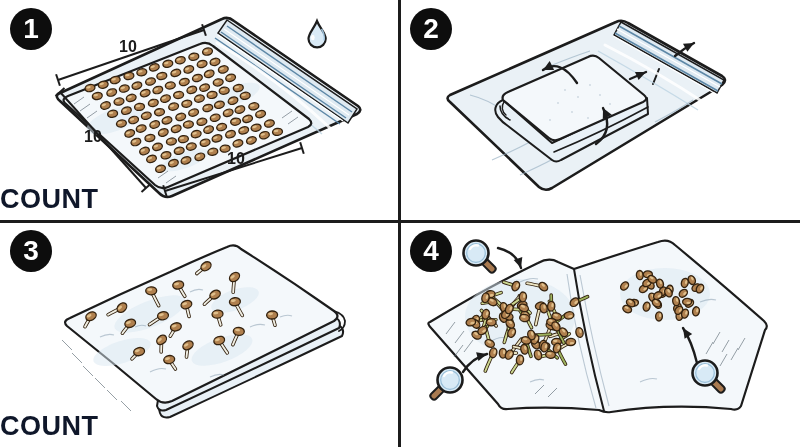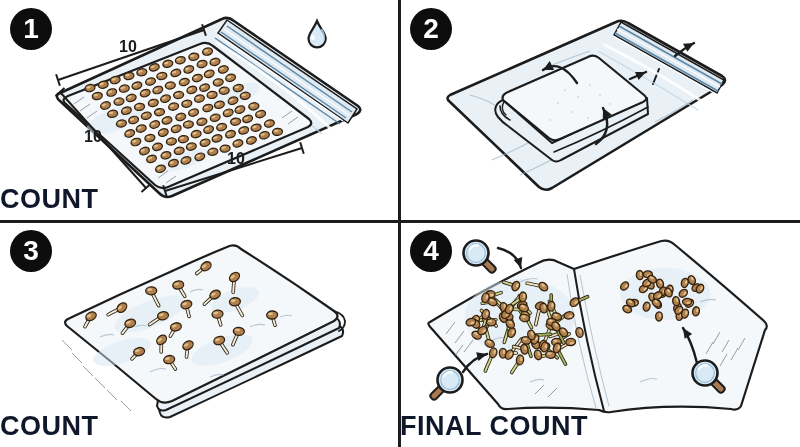--- a/index.html
+++ b/index.html
@@ -1225,18 +1225,17 @@
           <circle class="lens-inner" r="9.3"></circle>
         <path class="lens-glint" d="M -6,-4 A 7,7 0 0 1 2,-7.5"></path>
       </g>
       <g transform="translate(305,151)">
         <rect class="handle" x="10" y="-3.5" width="16" height="7" rx="3" transform="rotate(45)"></rect>
         <circle class="lens" r="12.5"></circle>
           <circle class="lens-inner" r="9.3"></circle>
         <path class="lens-glint" d="M -6,-4 A 7,7 0 0 1 2,-7.5"></path>
       </g>
     </svg>
-    <div class="caption cap-bottom">FINAL COUNT</div>
   </div>
 
   <div class="divider-v"></div>
   <div class="divider-h"></div>
 </div>
 
 </body></html>

